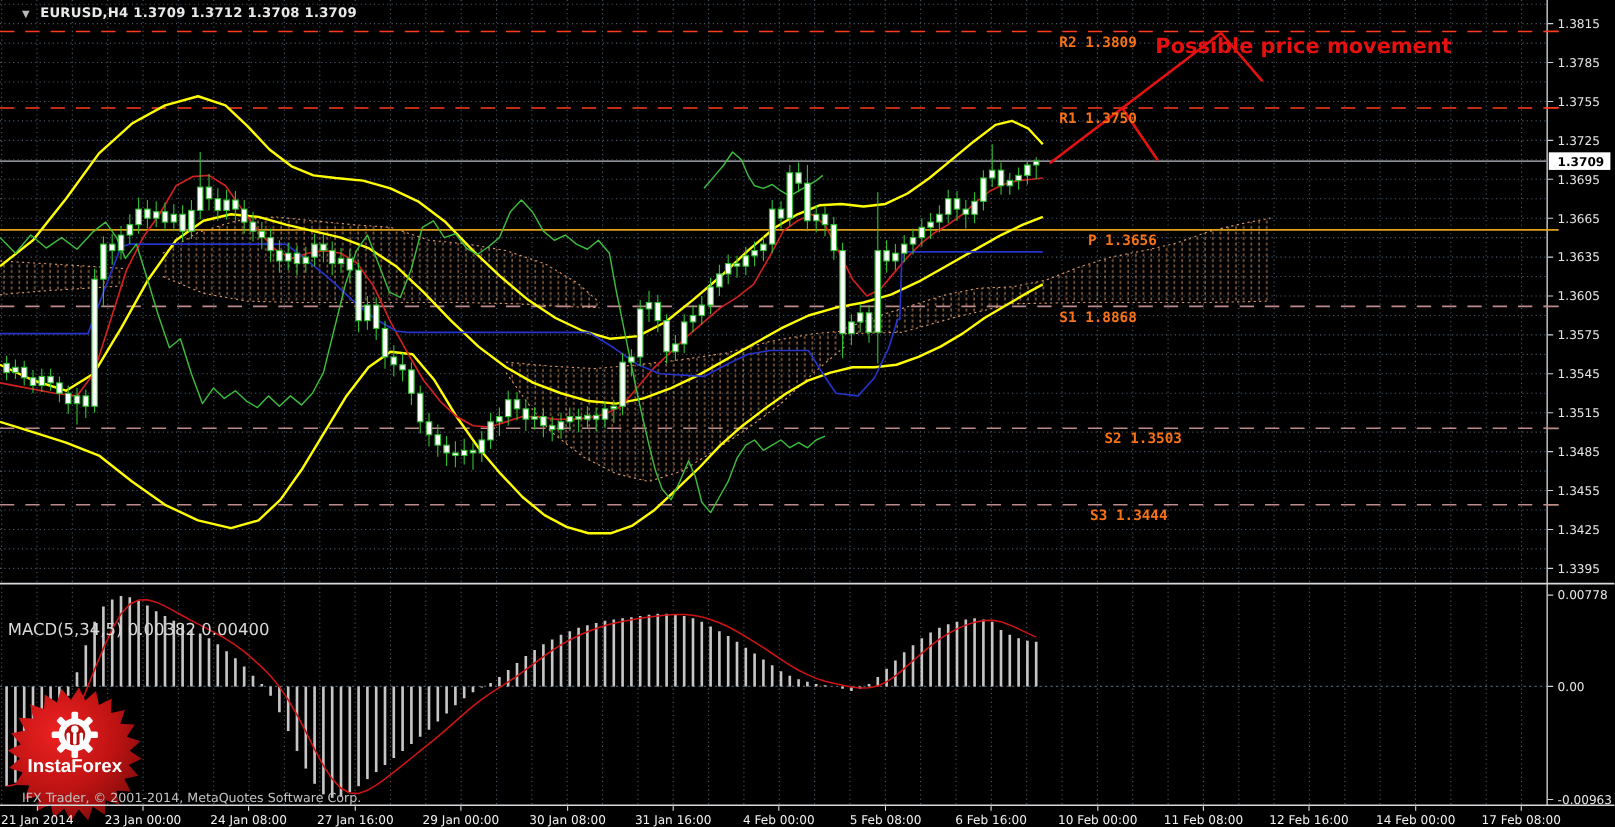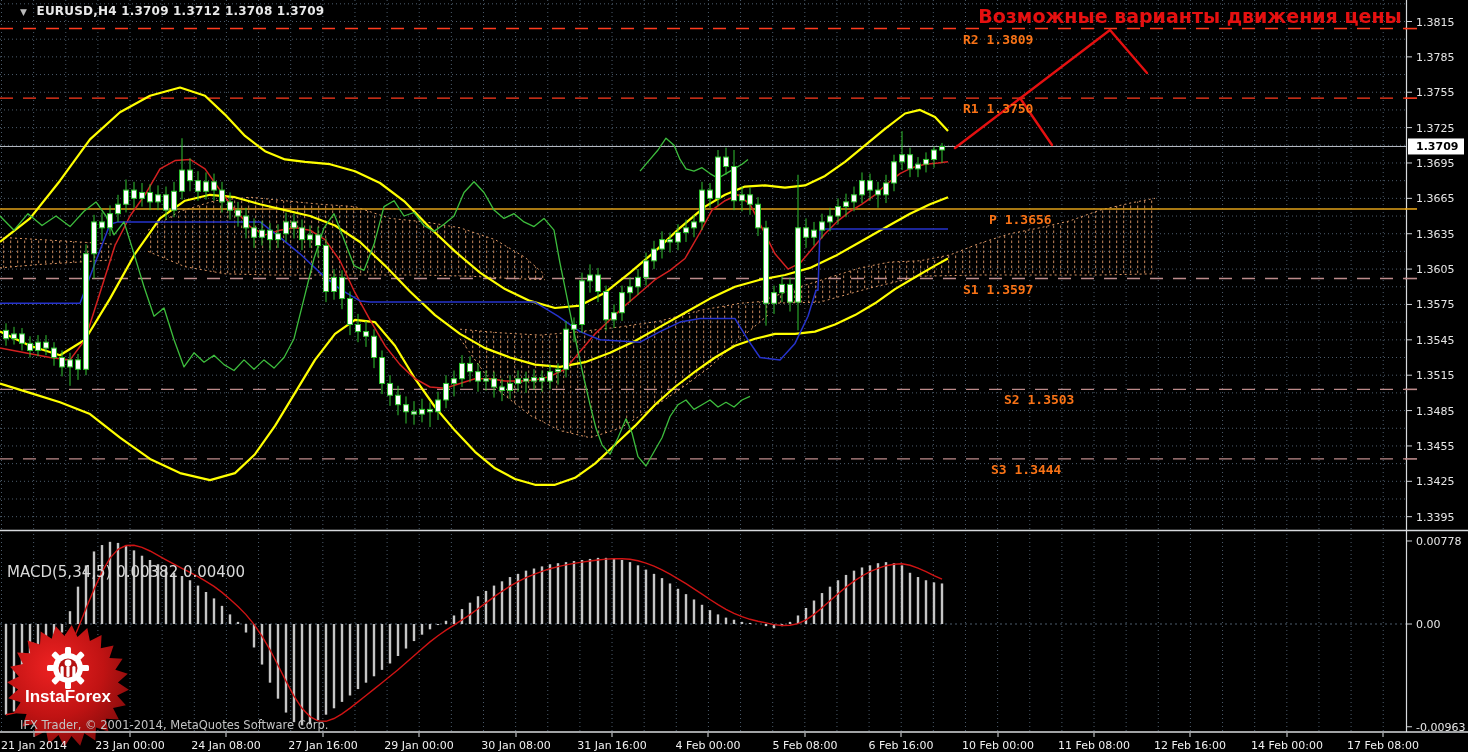--- a/index.html
+++ b/index.html
@@ -654,28 +654,28 @@
       </g>
     </svg>
 
   <div id="symbol-bar" class="ov">
     <span class="tri">▼</span>
     <span>EURUSD,H4</span>
     <span> </span>
     <span>1.3709 1.3712 1.3708 1.3709</span>
   </div>
 
-  <div id="ann-ru" class="ov" style="color: rgb(229, 16, 16);">Возможные варианты движения цены</div>
+  <div id="ann-en" class="ov" style="color: rgb(229, 16, 16);">Possible price movement</div>
 
   <div id="macd-lab" class="ov">
     <span>MACD(5,34,5)</span>
     <span> </span>
     <span>0.00382 0.00400</span>
   </div>
 
   <div id="copyright" class="ov">IFX Trader, © 2001-2014, MetaQuotes Software Corp.</div>
 <div class="pivlab" style="left: 963px; top: 31.574px;">R2 1.3809</div>
     <div class="pivlab" style="left: 963px; top: 101.135px;">R1 1.3750</div>
     <div class="pivlab" style="left: 989px; top: 211.961px;">P 1.3656</div>
-    <div class="pivlab" style="left: 963px; top: 281.522px;">S1 1.3597</div>
+    <div class="pivlab" style="left: 963px; top: 281.522px;">S1 1.8868</div>
     <div class="pivlab" style="left: 963px; top: 392.348px; margin-left: 41px;">S2 1.3503</div>
     <div class="pivlab" style="left: 963px; top: 461.909px; margin-left: 28px;">S3 1.3444</div>
   </div>
 
 </body></html>

